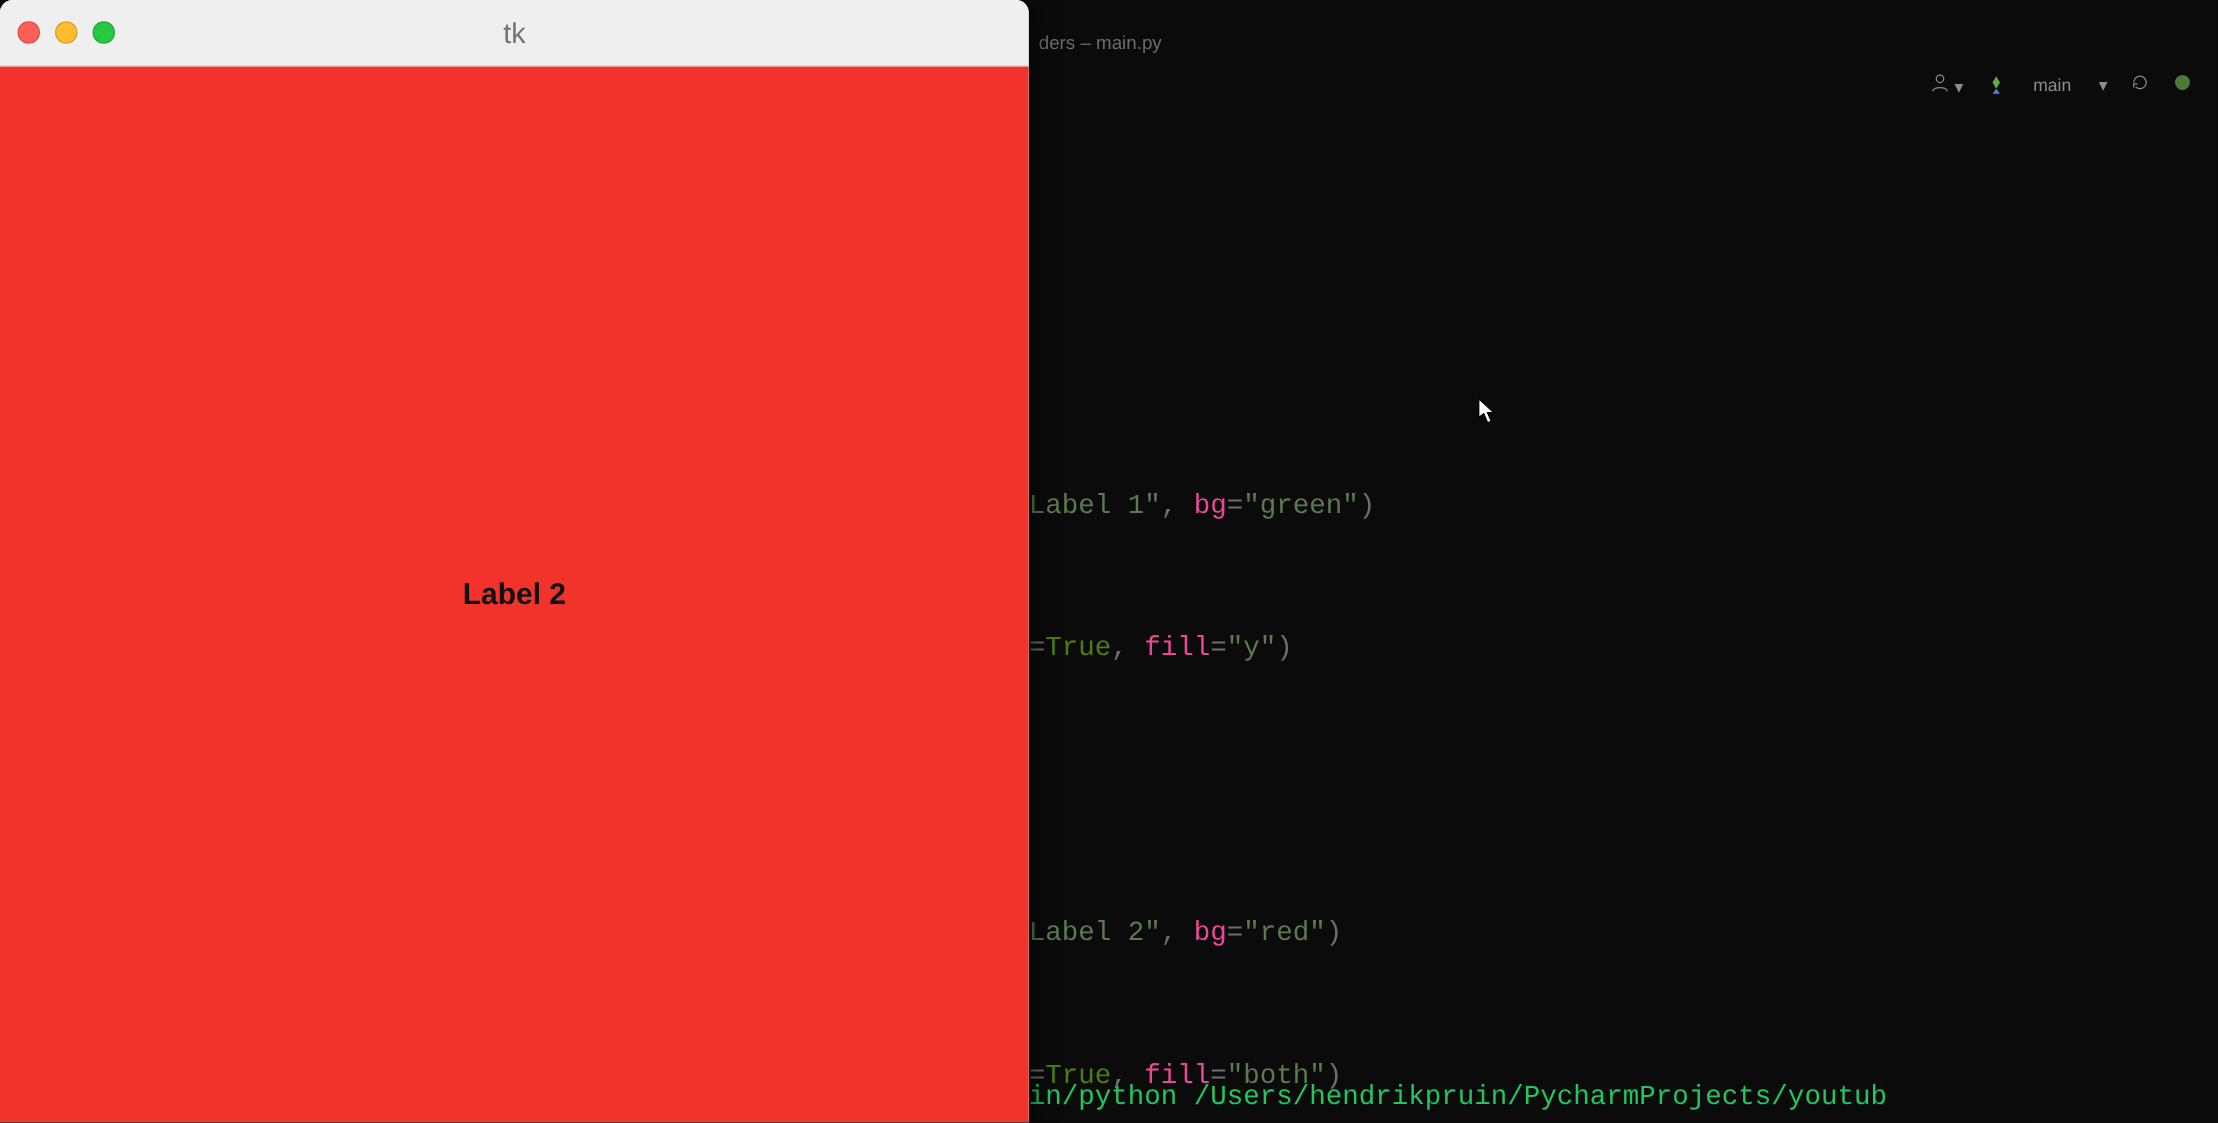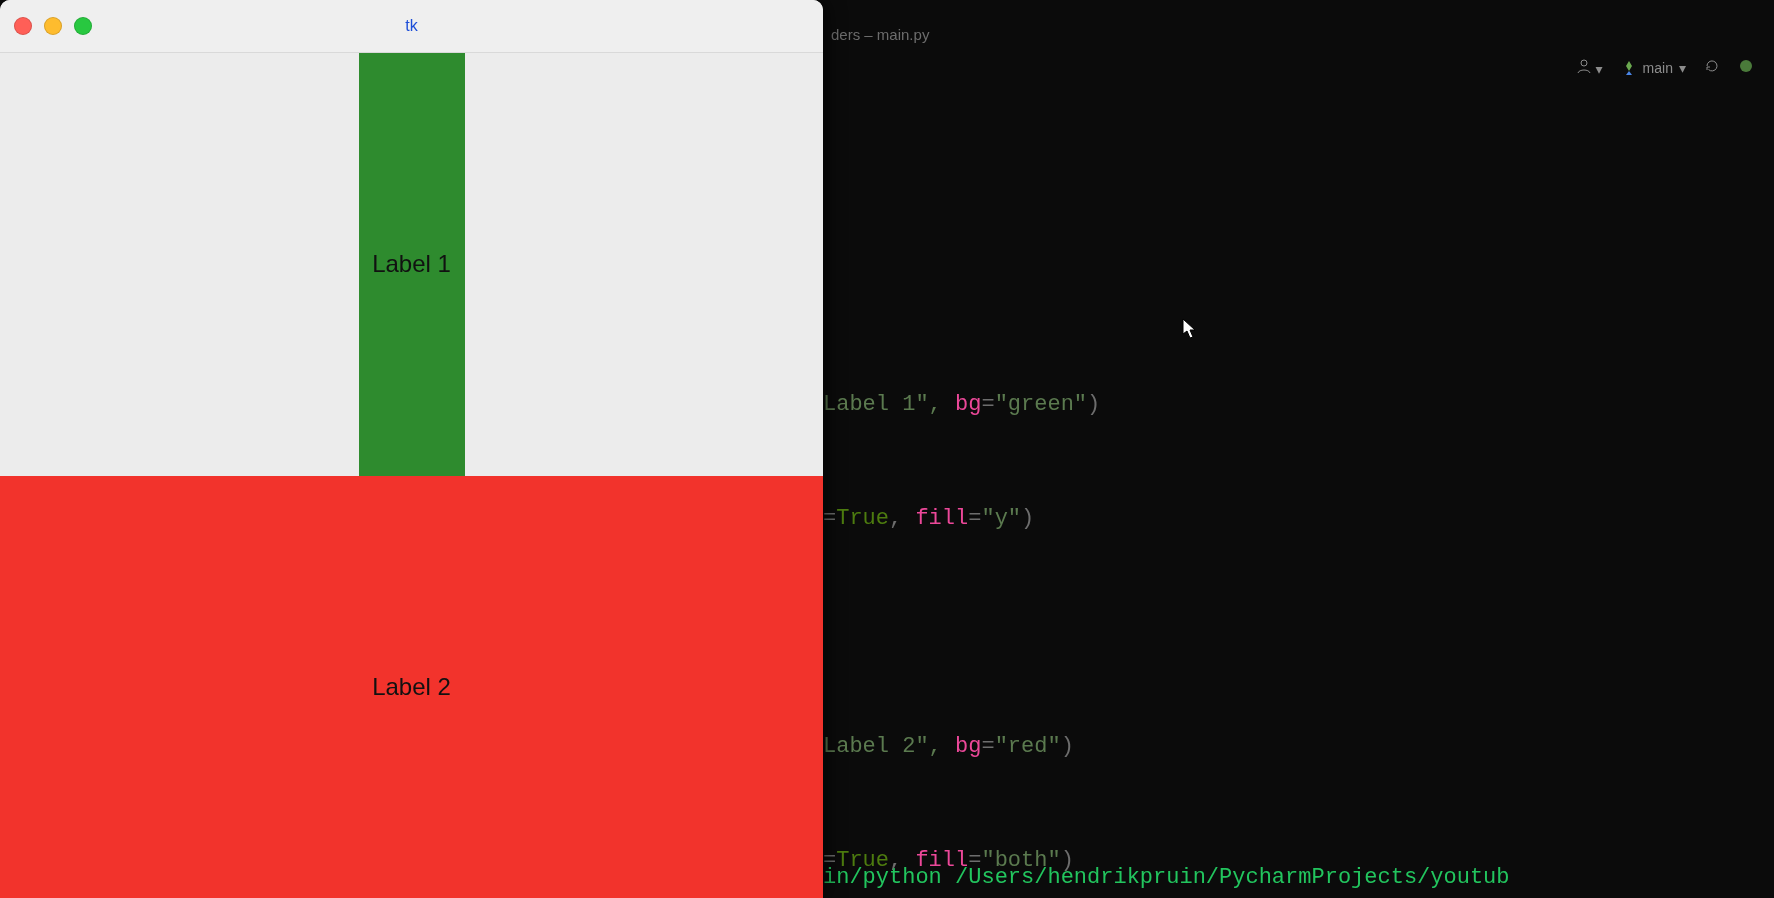--- a/index.html
+++ b/index.html
@@ -43,21 +43,21 @@
     .ide-toolbar-right {
       position: absolute;
       top: 58px;
       right: 20px;
       display: flex;
       align-items: center;
       gap: 18px;
       color: #8c8c8c;
       font-size: 14px;
     }
-    .ide-toolbar-right .main-config { display:flex; gap:6px; }
+    .ide-toolbar-right .main-config { display:flex; gap:22px; }
     .ide-toolbar-right svg { width: 16px; height: 16px; }
     .code-area {
       position: absolute;
       left: 0px;
       top: 310px;
       font-family: Menlo, Consolas, "Courier New", monospace;
       font-size: 22px;
       line-height: 38px;
       white-space: pre;
       color: #6d6d6d;
@@ -104,43 +104,43 @@
       transform: translateY(-50%);
       display: flex;
       gap: 12px;
     }
     .tl { width: 18px; height: 18px; border-radius: 50%; box-shadow: inset 0 0 0 1px rgba(0,0,0,0.15); }
     .tl.red    { background: #ff5f57; }
     .tl.yellow { background: #febc2e; }
     .tl.green  { background: #28c840; }
     .title {
       margin: 4px auto;
-      font-size: 16px;
-      color: #1d4ed8;
+      font-size: 23px;
+      color: #737373;
       font-weight: 500;
     }
     .client {
       flex: 1;
       display: flex;
       flex-direction: column;
       background: #ececec;
     }
     
     .row1 { flex: 1; display:flex; justify-content:center; align-items: stretch; }
     .label1 {
       width: 106px;
       background: #2e8b2e;
       display: flex;
       align-items: center;
       justify-content: center;
       color: #111;
       font-size: 24px;
     }
     
-    .row2 { flex: 1; display:flex; }
+    .row2 { flex: 1; display:flex;font-weight:bold; }
     .label2 {
       flex: 1;
       background: #f2332c;
       display: flex;
       align-items: center;
       justify-content: center;
       color: #111;
       font-size: 24px;
     }
 
@@ -244,25 +244,20 @@
 <div class="tk-window">
   <div class="titlebar">
     <div class="traffic-lights">
       <div class="tl red"></div>
       <div class="tl yellow"></div>
       <div class="tl green"></div>
     </div>
     <div class="title">tk</div>
   </div>
   <div class="client">
-    <div class="row1">
-      <div class="label1">
-        <span>Label 1</span>
-      </div>
-    </div>
     <div class="row2">
       <div class="label2">
         <span>Label 2</span>
       </div>
     </div>
   </div>
 </div>
 
 <div class="cursor">
   <svg viewBox="0 0 16 22">

